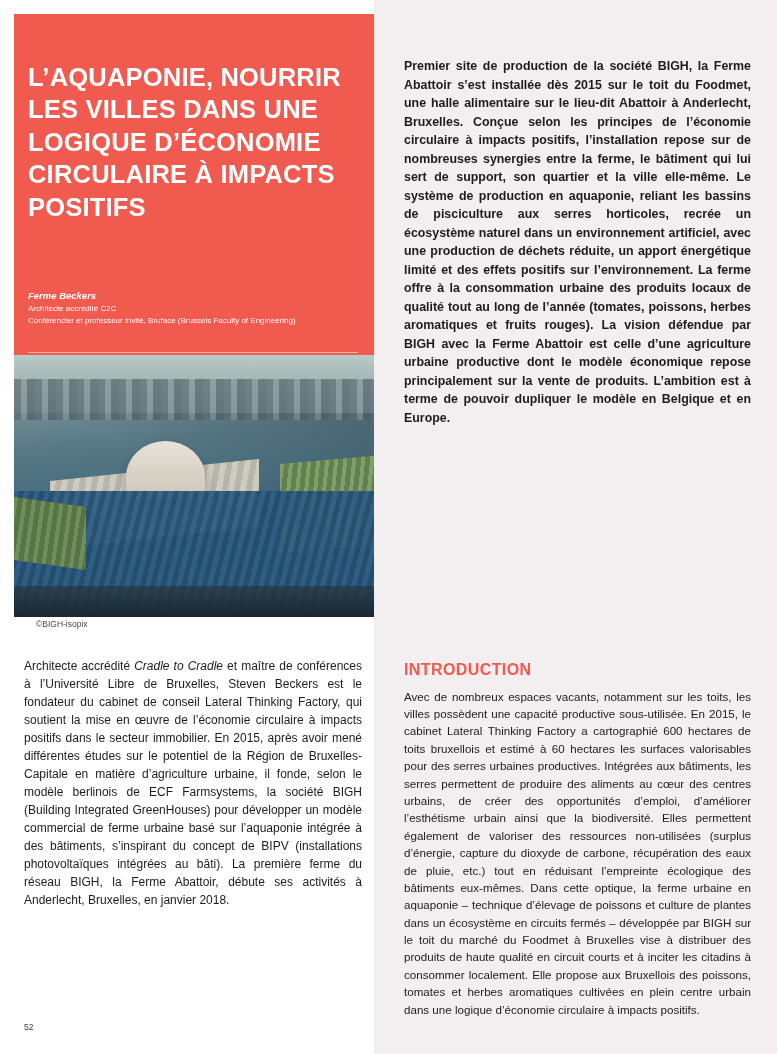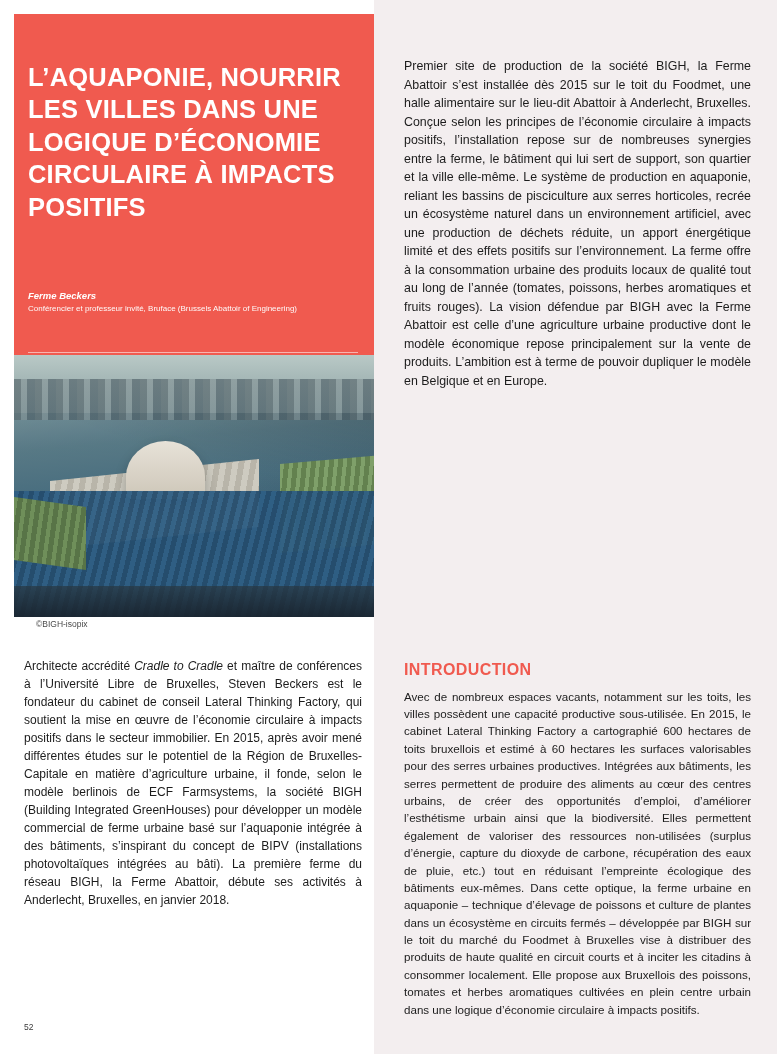--- a/index.html
+++ b/index.html
@@ -164,21 +164,21 @@
     left: 374px; top: 0;
     width: 405px; height: 1054px;
     background: #f3eeef;
   }
   .right-lede {
     position: absolute;
     left: 30px; top: 45px;
     width: 347px;
     font-size: 12.4px;
     line-height: 1.49;
-    font-weight: normal;
+    font-weight: bold;
     color: #1c1c1c;
     text-align: justify;
   }
   .intro-title {
     position: absolute;
     left: 30px; top: 648px;
     font-size: 16px;
     font-weight: bold;
     letter-spacing: 0.4px;
     color: #f05a4f;
@@ -198,21 +198,22 @@
 
 <div id="page">
 
   <div class="left-col">
 
     <div class="red-panel">
       <h1 class="headline">L’AQUAPONIE, NOURRIR LES VILLES DANS UNE LOGIQUE D’ÉCONOMIE CIRCULAIRE À IMPACTS POSITIFS</h1>
 
       <div class="author-block">
         <div class="author-name">Ferme Beckers</div>
-        <div class="author-line">Conférencier et professeur invité, Bruface (Brussels Abattoir of Engineering)</div>
+        <div class="author-line">Architecte accrédité C2C</div>
+        <div class="author-line">Conférencier et professeur invité, Bruface (Brussels Faculty of Engineering)</div>
       </div>
       <div class="author-rule"></div>
     </div>
 
     <div class="photo-wrap">
       <div class="photo"></div>
       <div class="photo-sky"></div>
       <div class="photo-city"></div>
       <div class="photo-green-r"></div>
       <div class="photo-hall"></div>

